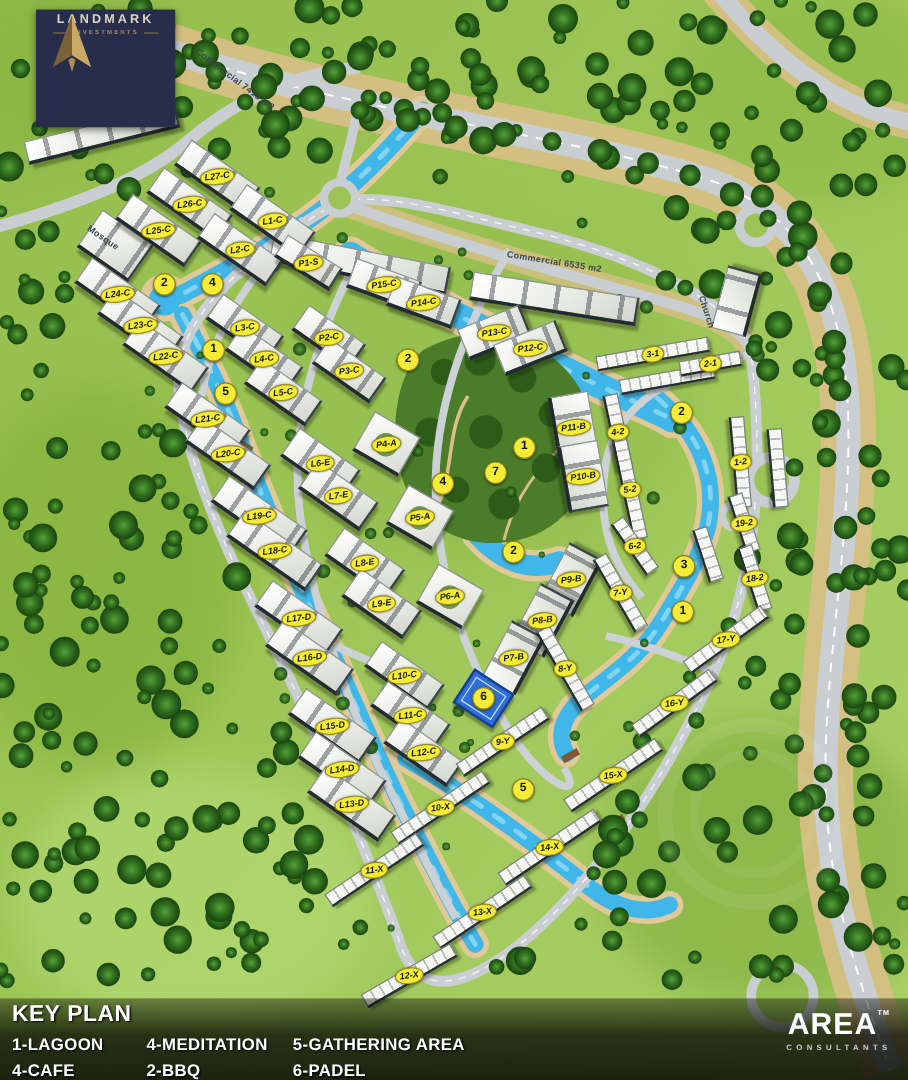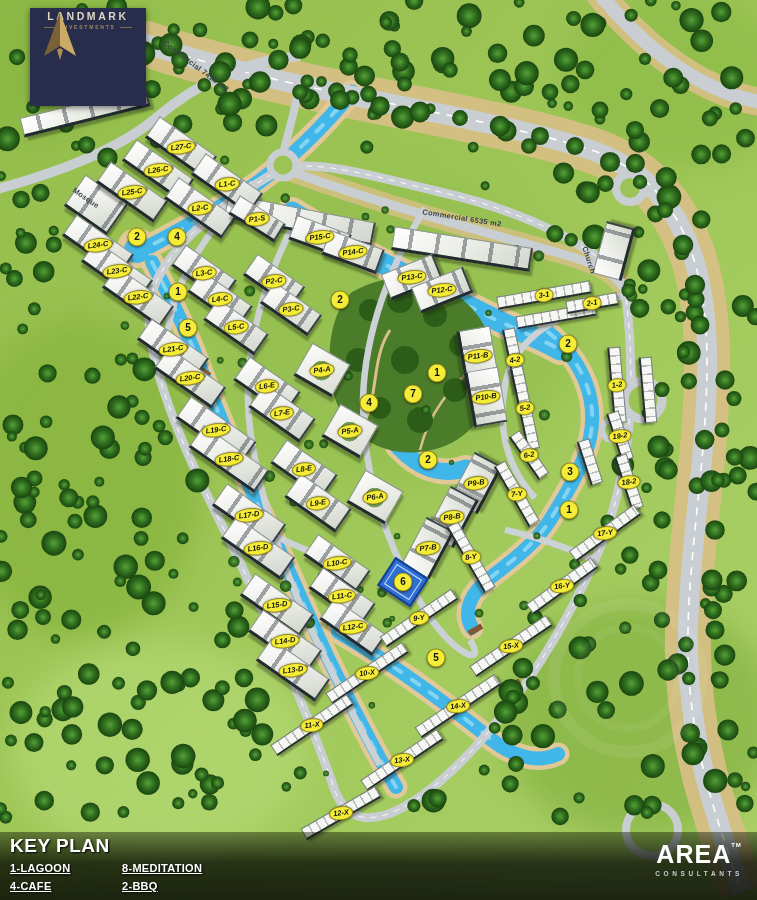--- a/index.html
+++ b/index.html
@@ -53,21 +53,21 @@
   #lm .sub i{display:block;width:12px;height:1px;background:#7d6f48;}
 
   
   #legend{position:absolute;left:0;top:832px;width:757px;height:88px;
       background:linear-gradient(180deg,rgba(10,16,4,.42) 0%,rgba(4,7,1,.78) 35%,rgba(2,4,0,.88) 100%);
       color:#fff;}
   #legend .ttl{position:absolute;left:10px;top:3px;font-size:19px;font-weight:800;letter-spacing:.5px;
       text-shadow:1px 1px 2px #000;}
   #legend .cols{position:absolute;left:10px;top:30px;display:flex;}
   #legend .col{display:flex;flex-direction:column;gap:6px;}
-  #legend .col .it{font-size:11px;font-weight:700;letter-spacing:.3px;text-shadow:1px 1px 2px #000;white-space:nowrap;text-decoration:underline;}
+  #legend .col .it{font-size:14px;font-weight:700;letter-spacing:.3px;text-shadow:1px 1px 2px #000;white-space:nowrap;}
   #hafez{position:absolute;right:14px;top:10px;text-align:center;color:#fff;}
   #hafez .nm{font-size:25px;font-weight:800;letter-spacing:1px;line-height:1;}
   #hafez .nm sup{font-size:6px;vertical-align:top;}
   #hafez .sub{font-size:6.5px;letter-spacing:3.6px;color:#c7cdd2;margin-top:3px;font-weight:700;}
 </style>
 </head>
 <body>
 
 <div id="stage">
 
@@ -790,22 +790,26 @@
   </div>
 
   <div id="legend">
     <div class="ttl">KEY PLAN</div>
     <div class="cols" id="legendcols">
         <div class="col" style="width: 112px;">
           <div class="it">1-LAGOON</div>
           <div class="it">4-CAFE</div>
         </div>
         <div class="col" style="width: 122px;">
-          <div class="it">8-MEDITATION</div>
+          <div class="it">4-MEDITATION</div>
           <div class="it">2-BBQ</div>
+        </div>
+        <div class="col" style="width: 168px;">
+          <div class="it">5-GATHERING AREA</div>
+          <div class="it">6-PADEL</div>
         </div>
       </div>
     <div id="hafez">
       <div class="nm"><span>AREA</span><sup>TM</sup></div>
       <div class="sub">CONSULTANTS</div>
     </div>
   </div>
 </div>
 
 </body></html>

